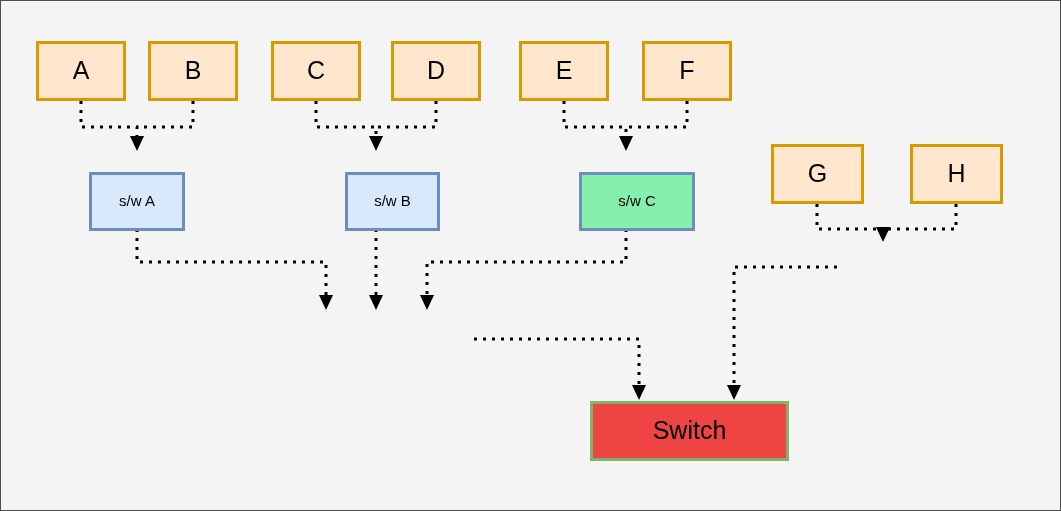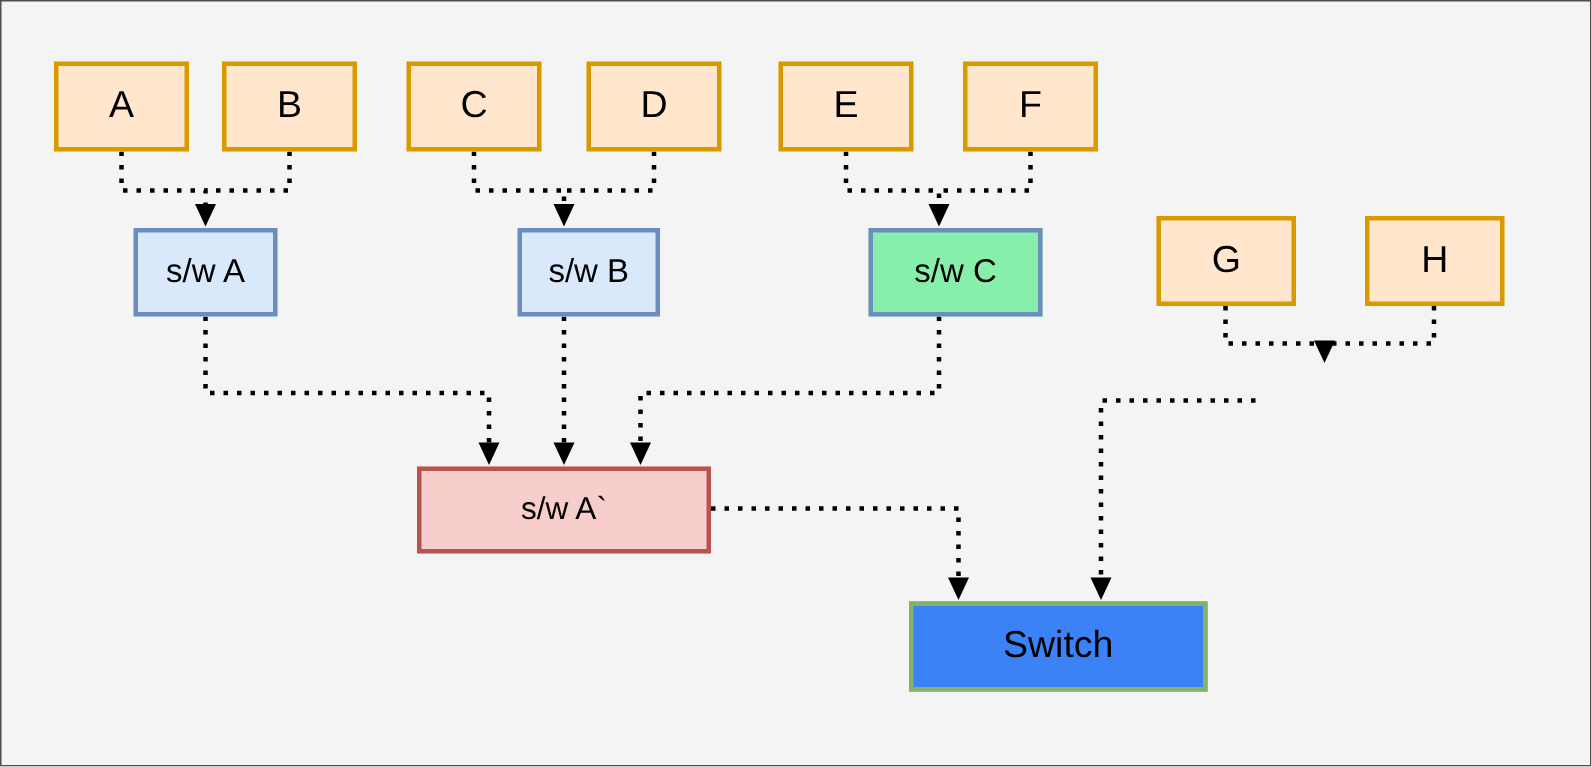--- a/index.html
+++ b/index.html
@@ -31,21 +31,22 @@
     z-index: 3;
   }
   .node.host {
     background: #ffe6cc;
     border-color: #d79b00;
     font-size: 25px;
   }
   .node.sw {
     background: #dae8fc;
     border-color: #6c8ebf;
-    font-size: 22px;
+    font-size: 15px;
+    margin-top: 20px;
   }
   .node.swred {
     background: #f8cecc;
     border-color: #b85450;
     font-size: 21px;
   }
   .node.green {
     background: #d5e8d4;
     border-color: #82b366;
     font-size: 25px;
@@ -114,19 +115,16 @@
     </div>
     <div class="node sw" style="left: 88px; top: 151px; width: 96px; height: 59px; background: rgb(218, 232, 252); border-color: rgb(108, 142, 191);">
       <span>s/w A</span>
     </div>
     <div class="node sw" style="left: 344px; top: 151px; width: 95px; height: 59px; background: rgb(218, 232, 252); border-color: rgb(108, 142, 191);">
       <span>s/w B</span>
     </div>
     <div class="node sw" style="left: 578px; top: 151px; width: 116px; height: 59px; background: #86efac; border-color: rgb(108, 142, 191);">
       <span>s/w C</span>
     </div>
-    <div class="node swred" style="left: 277px; top: 310px; width: 196px; height: 58px; background: rgb(248, 206, 204); border-color: rgb(184, 84, 80);">
-      <span>s/w A`</span>
-    </div>
-    <div class="node green" style="left: 589px; top: 400px; width: 199px; height: 60px; background: #3b82f6; border-color: rgb(130, 179, 102); margin-left: 16px;">
+    <div class="node green" style="left: 589px; top: 400px; width: 199px; height: 60px; background: #ef4444; border-color: rgb(130, 179, 102);">
       <span>Switch</span>
     </div>
   </div>
 
 </body></html>

